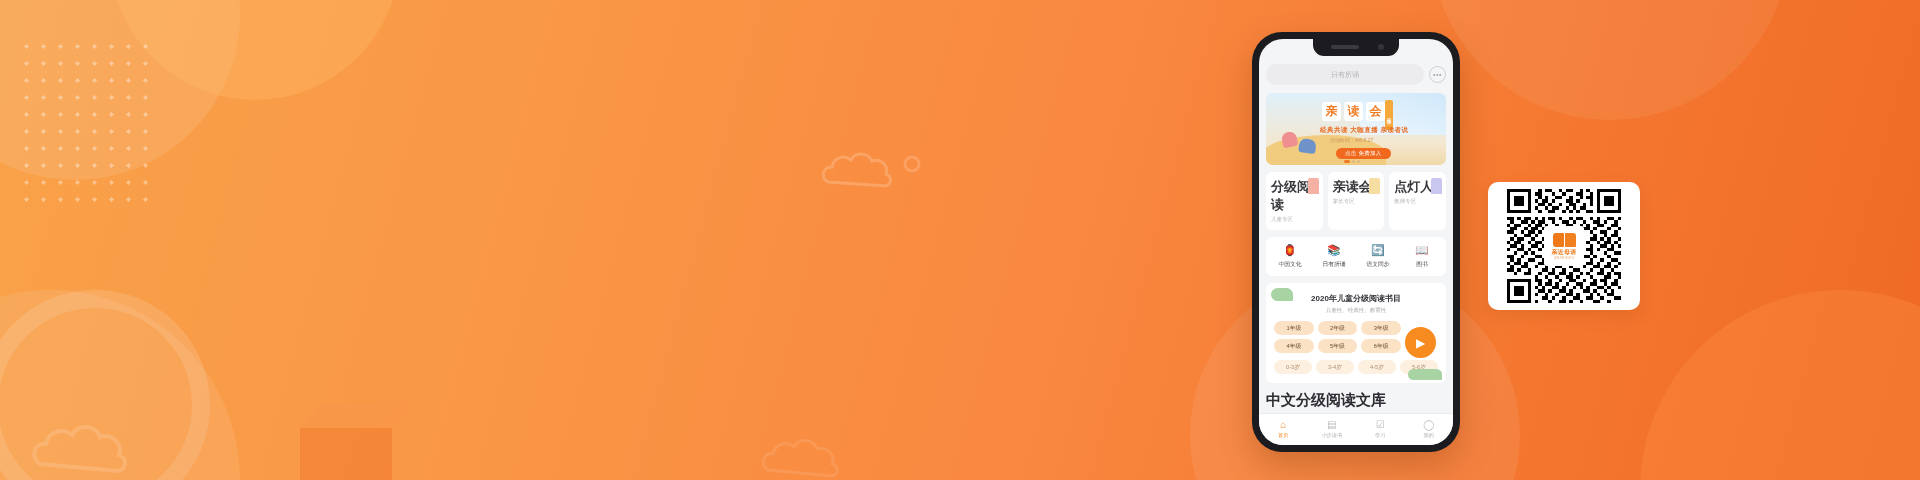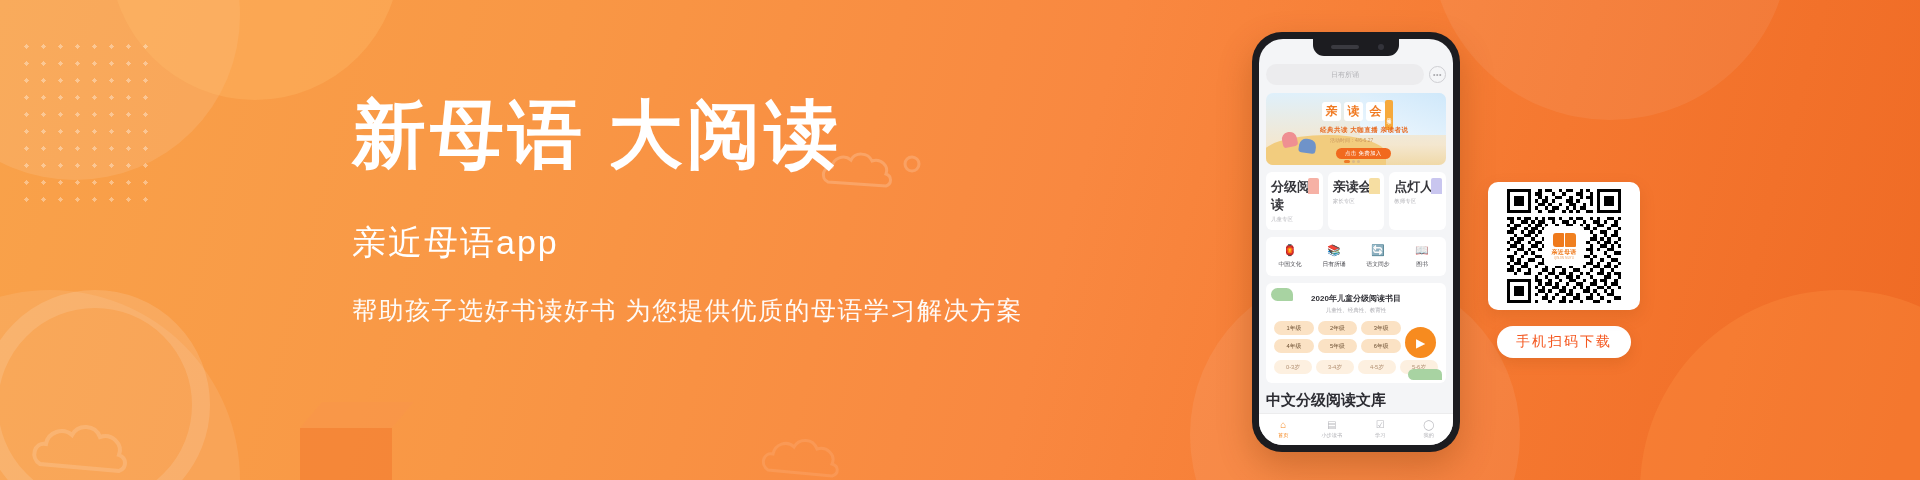--- a/index.html
+++ b/index.html
@@ -260,25 +260,20 @@
     <path d="M8 34c-8-4-5-16 4-15 1-9 12-13 19-7 4-8 17-8 21 1 9-3 17 5 14 13 6 2 6 10 0 12z" fill="none" stroke="#ffffff" stroke-width="3" opacity=".55"></path>
     <circle cx="92" cy="16" r="7" fill="none" stroke="#ffffff" stroke-width="3" opacity=".5"></circle>
   </svg>
   <svg class="deco cloud cloud-2" width="150" height="60" viewBox="0 0 150 60">
     <path d="M10 50c-10-6-6-22 6-20 2-12 17-17 26-9 6-11 23-11 28 2 12-4 23 7 19 18 8 3 8 13 0 16z" fill="none" stroke="#ffffff" stroke-width="4" opacity=".5"></path>
   </svg>
   <svg class="deco cloud cloud-3" width="120" height="46" viewBox="0 0 120 46">
     <path d="M8 38c-8-5-5-18 5-16 2-10 14-14 21-7 5-9 19-9 23 2 10-3 19 6 15 15 7 2 7 10 0 12z" fill="none" stroke="#ffffff" stroke-width="3" opacity=".45"></path>
   </svg>
 
-  <div class="copy">
-    <div class="headline">新母语 大阅读</div>
-    <div class="subhead">亲近母语app</div>
-    <div class="tagline">帮助孩子选好书读好书 为您提供优质的母语学习解决方案</div>
-  </div>
 
   <div class="phone">
     <div class="phone-inner">
       <div class="notch">
         <i class="spk"></i>
         <i class="cam"></i>
       </div>
 
       <div class="scr">
         <div class="searchbar">
@@ -678,15 +673,14 @@
           <div class="bookmark">
               <i></i>
               <i></i>
             </div>
           <b>亲近母语</b>
           <em>QINJIN MUYU</em>
         </div>
       </div>
     </div>
 
-    <div class="dl-btn">手机扫码下载</div>
   </div>
 </div>
 
 </body></html>

